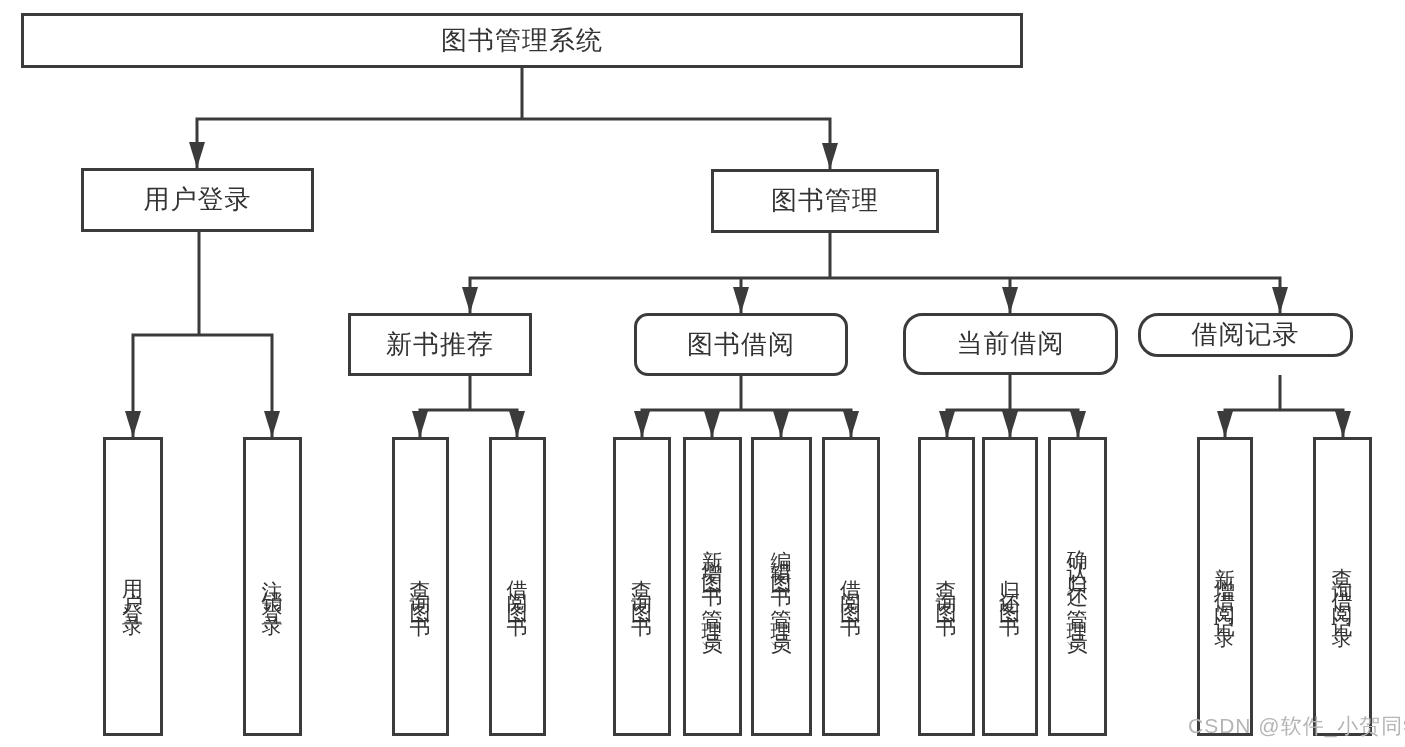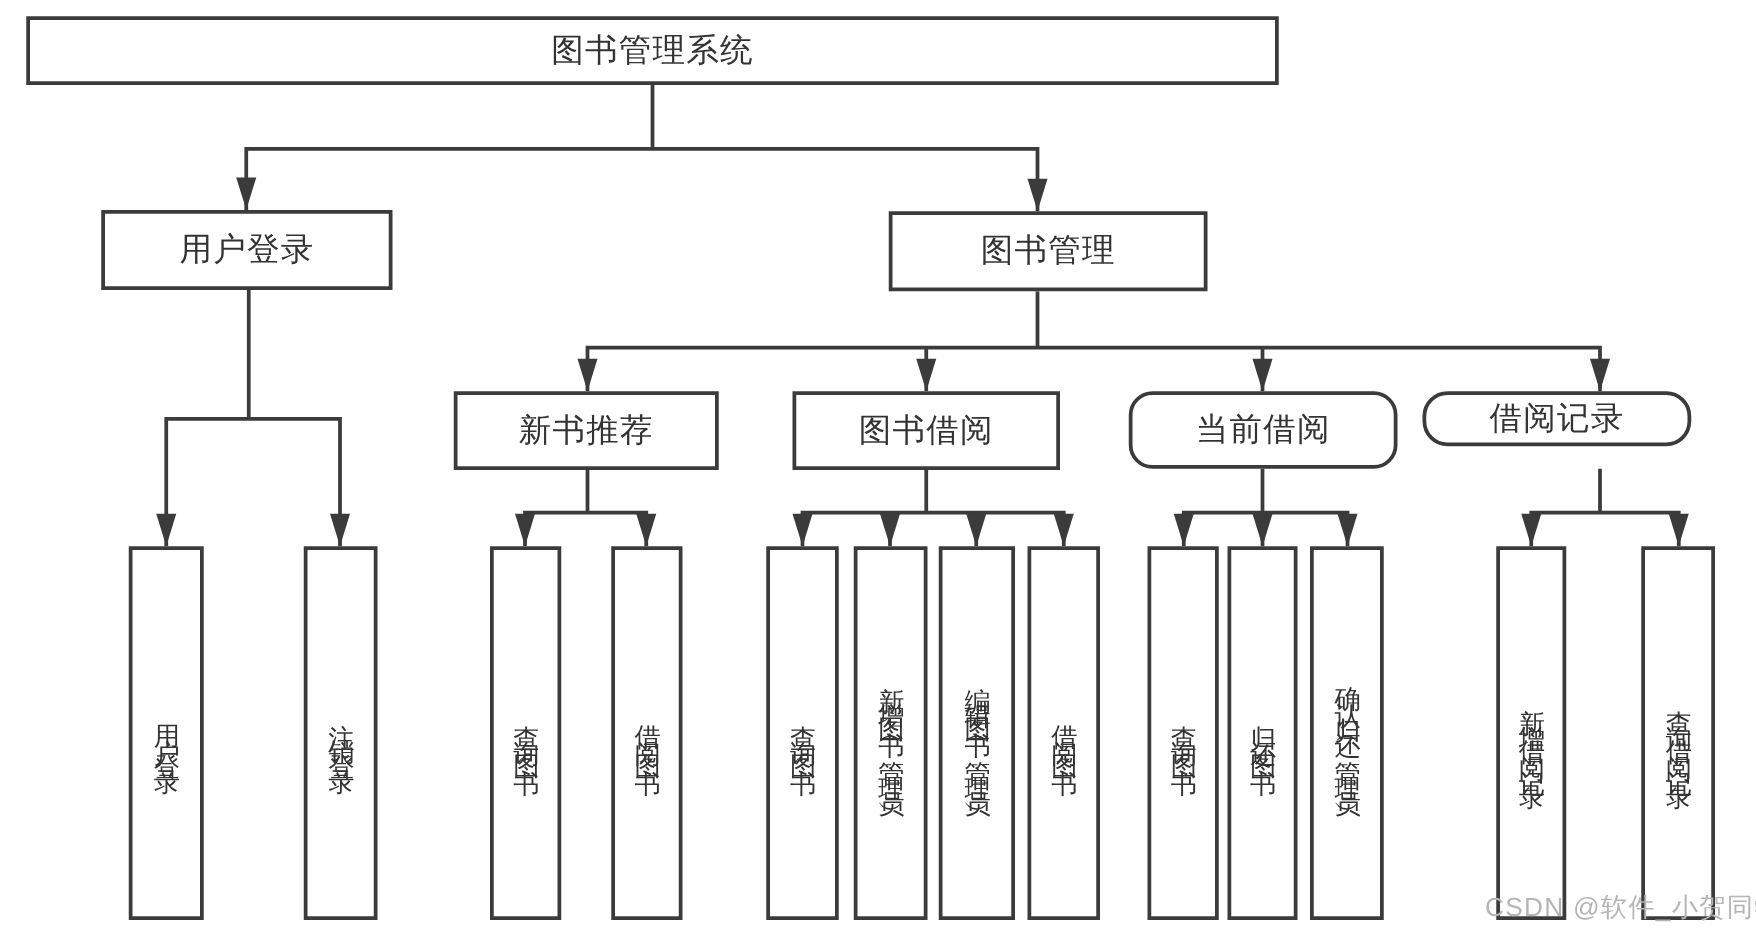--- a/index.html
+++ b/index.html
@@ -73,24 +73,24 @@
       <polygon points="1002,411 1018,411 1010,437"></polygon>
       <polygon points="1070,411 1086,411 1078,437"></polygon>
       <polygon points="1217,411 1233,411 1225,437"></polygon>
       <polygon points="1335,411 1351,411 1343,437"></polygon>
     </g>
   </svg>
 
   <div class="box" style="left:21px;top:13px;width:1002px;height:55px;">图书管理系统</div>
 
   <div class="box" style="left:81px;top:168px;width:233px;height:64px;">用户登录</div>
-  <div class="box" style="left:711px;top:169px;width:255px;height:64px;">图书管理</div>
+  <div class="box" style="left:711px;top:169px;width:228px;height:64px;">图书管理</div>
 
-  <div class="box" style="left:363px;top:313px;width:212px;height:63px;">新书推荐</div>
-  <div class="box" style="left:634px;top:313px;width:214px;height:63px;">图书借阅</div>
+  <div class="box" style="left:348px;top:313px;width:184px;height:63px;">新书推荐</div>
+  <div class="box" style="left:634px;top:313px;width:214px;height:63px;border-radius:14px;">图书借阅</div>
   <div class="box" style="left:903px;top:313px;width:215px;height:62px;border-radius:19px;">当前借阅</div>
   <div class="box" style="left:1138px;top:313px;width:215px;height:44px;border-radius:20px;">借阅记录</div>
 
   <div class="box vbox" style="left:103px;top:437px;width:60px;height:299px;">用户登录</div>
   <div class="box vbox" style="left:243px;top:437px;width:59px;height:299px;">注销登录</div>
 
   <div class="box vbox" style="left:392px;top:437px;width:57px;height:299px;">查询图书</div>
   <div class="box vbox" style="left:489px;top:437px;width:57px;height:299px;">借阅图书</div>
 
   <div class="box vbox" style="left:613px;top:437px;width:58px;height:299px;">查询图书</div>

